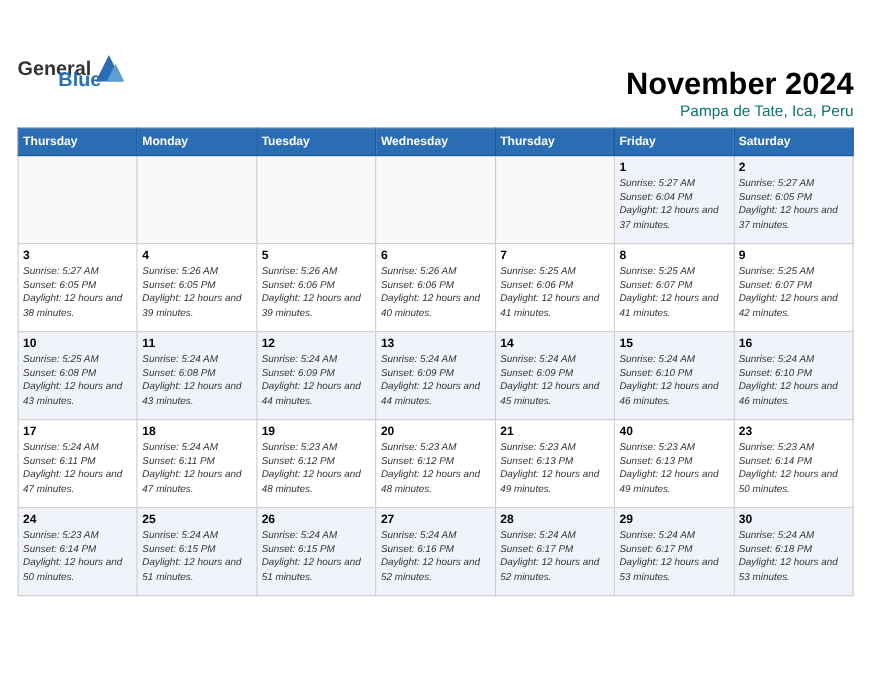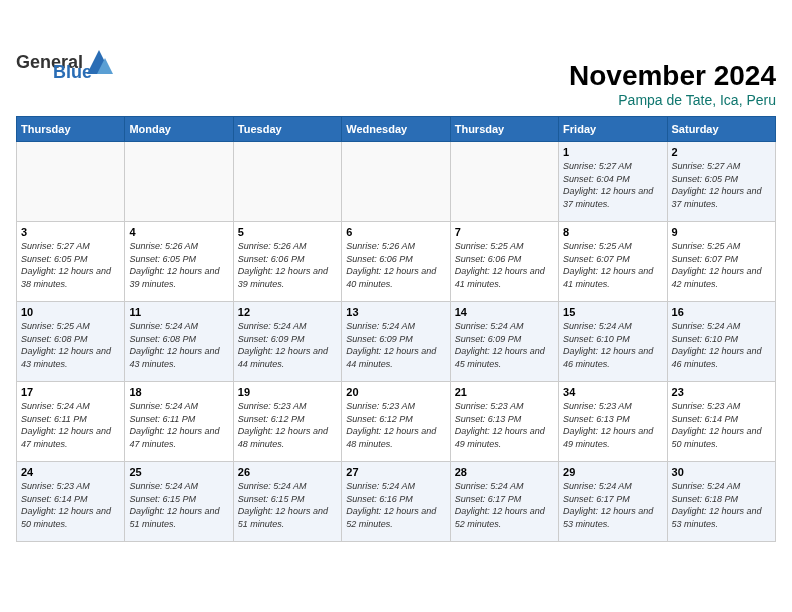--- a/index.html
+++ b/index.html
@@ -201,21 +201,21 @@
         </td>
         <td>
           <div class="day-num">20</div>
           <div class="day-detail">Sunrise: 5:23 AM<br>Sunset: 6:12 PM<br>Daylight: 12 hours and 48 minutes.</div>
         </td>
         <td>
           <div class="day-num">21</div>
           <div class="day-detail">Sunrise: 5:23 AM<br>Sunset: 6:13 PM<br>Daylight: 12 hours and 49 minutes.</div>
         </td>
         <td>
-          <div class="day-num">34</div>
+          <div class="day-num">40</div>
           <div class="day-detail">Sunrise: 5:23 AM<br>Sunset: 6:13 PM<br>Daylight: 12 hours and 49 minutes.</div>
         </td>
         <td>
           <div class="day-num">23</div>
           <div class="day-detail">Sunrise: 5:23 AM<br>Sunset: 6:14 PM<br>Daylight: 12 hours and 50 minutes.</div>
         </td>
       </tr>
       <tr>
         <td>
           <div class="day-num">24</div>

